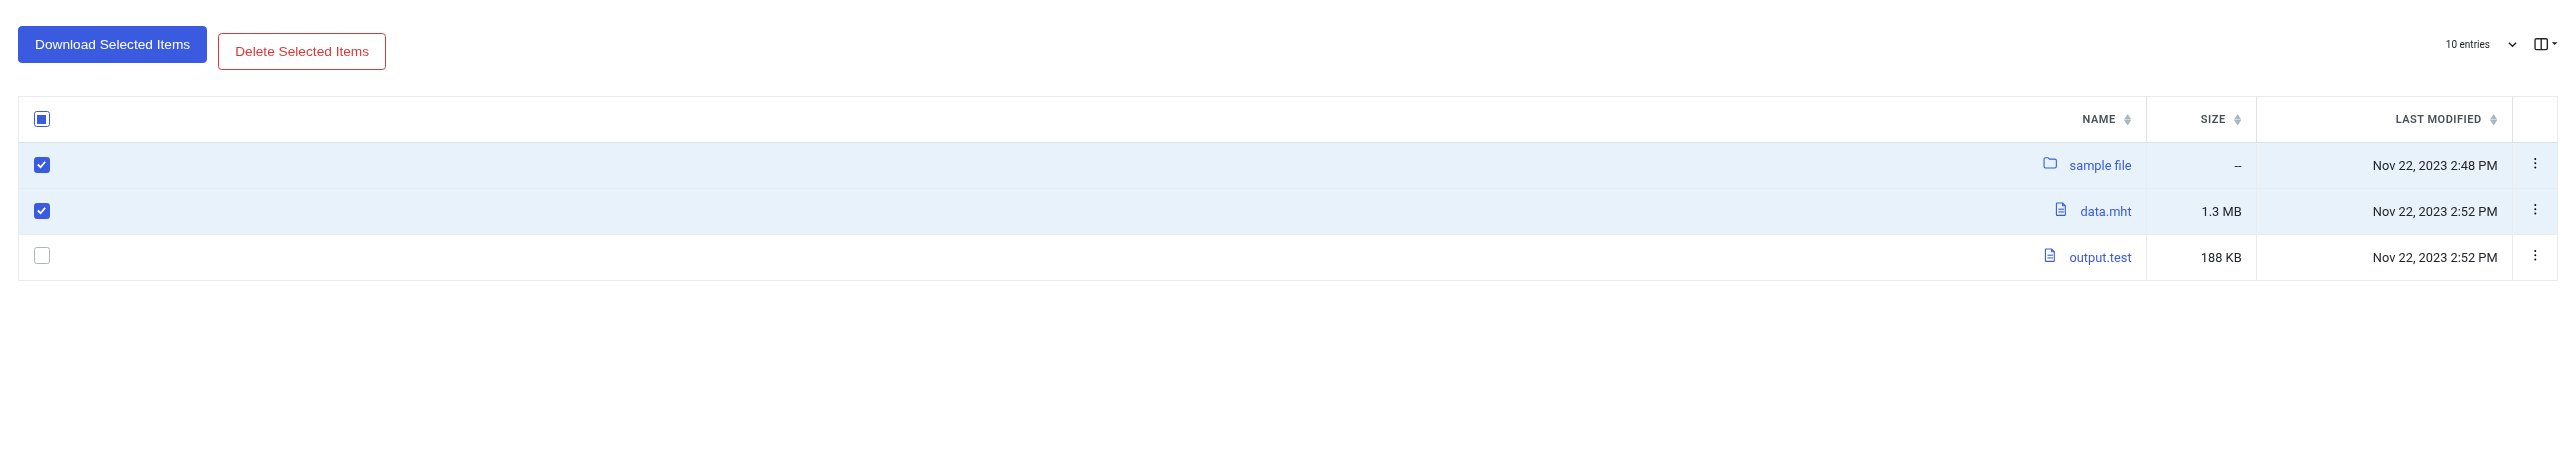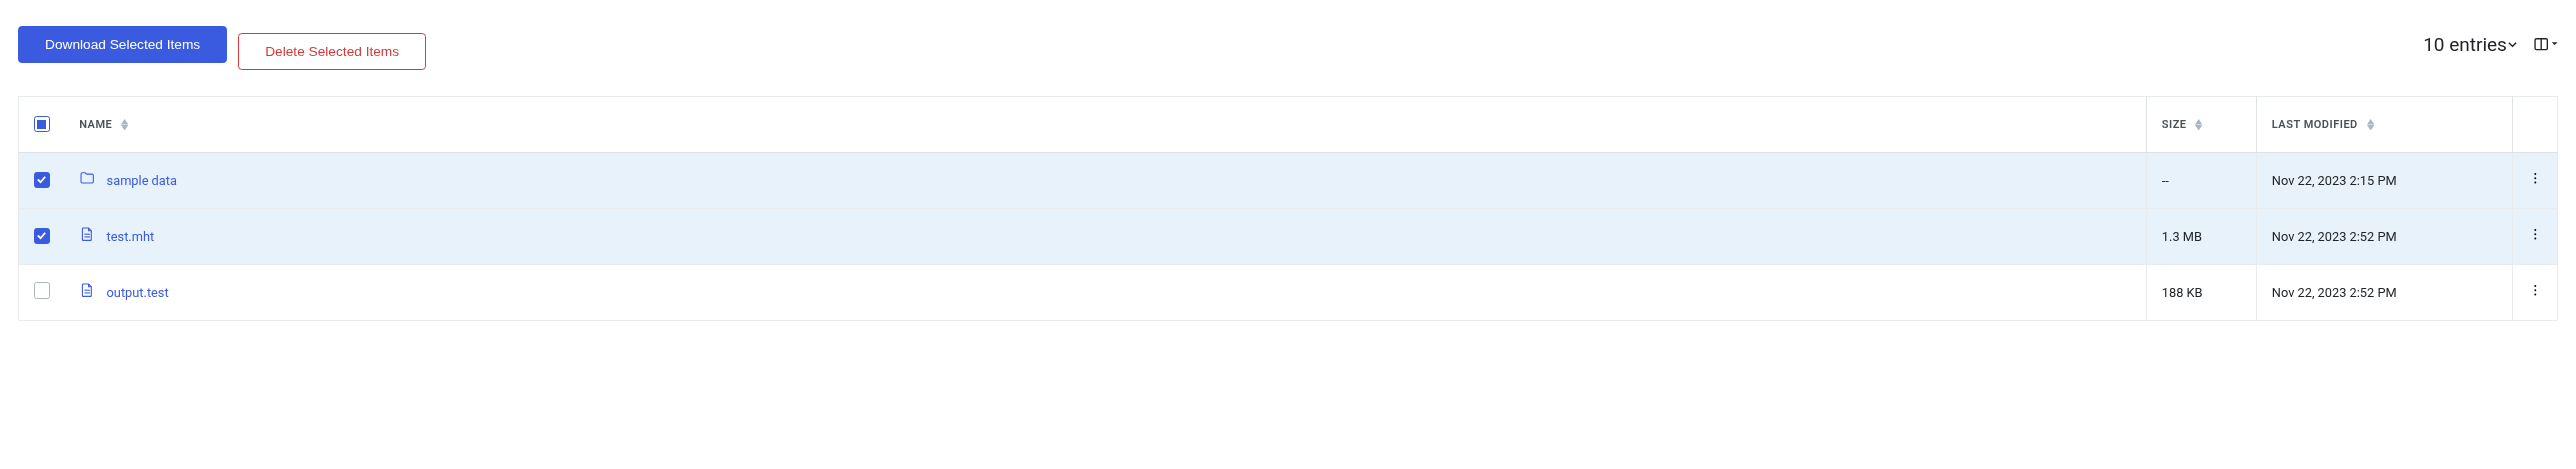--- a/index.html
+++ b/index.html
@@ -13,21 +13,21 @@
   .toolbar {
     display: flex;
     align-items: center;
     margin-bottom: 25.6px;
   }
   .btn {
     display: inline-flex;
     align-items: center;
     justify-content: center;
     height: 37px;
-    padding: 0 26px;
+    padding: 0 16px;
     border-radius: 3.7px;
     font-size: 13.7px;
     cursor: pointer;
     border: 0.9px solid transparent;
   }
   .btn-primary {
     background: #3a5be0;
     color: #fff;
     border-color: #3a5be0;
     margin-right: 11px;
@@ -35,23 +35,23 @@
   .btn-danger-outline {
     background: #fff;
     color: #d93838;
     border-color: #d93838;
     margin-top: 15px;
   }
   .spacer { flex: 1; }
   .entries {
     display: inline-flex;
     align-items: center;
-    gap: 0;
+    gap: 17px;
     margin-right: 14.6px;
-    font-size: 19px;
+    font-size: 10px;
     color: #212529;
     cursor: pointer;
   }
   .entries svg { width: 11px; height: 11px; }
   .search-wrap {
     display: inline-flex;
     align-items: center;
     border: 0.9px solid #ced4da;
     border-radius: 3.7px;
     height: 37px;
@@ -76,22 +76,22 @@
   }
   .col-toggle svg { width: 16.4px; height: 16.4px; }
   .table {
     width: 100%;
     border: 0.9px solid #e9ecef;
     border-collapse: collapse;
   }
   .table th, .table td {
     border-bottom: 0.9px solid #e9ecef;
     padding: 0 14.6px;
-    height: 56px;
-    text-align: left;
+    height: 46px;
+    text-align: right;
     vertical-align: middle;
   }
   .table th {
     background: #fff;
     color: #495057;
     font-size: 11px;
     font-weight: 600;
     letter-spacing: 0.5px;
     text-transform: uppercase;
     border-bottom: 0.9px solid #dee2e6;
@@ -212,44 +212,44 @@
       <tr class="selected">
         <td class="col-check"><span class="checkbox checked">
             <svg viewBox="0 0 12 12">
               <path d="M2 6l3 3 5-6" fill="none" stroke="currentColor" stroke-width="2"></path>
             </svg>
           </span></td>
         <td class="col-name"><span class="name-cell">
             <span><svg viewBox="0 0 24 24">
                 <path d="M3 6a2 2 0 0 1 2-2h4l2 2h8a2 2 0 0 1 2 2v9a2 2 0 0 1-2 2H5a2 2 0 0 1-2-2z" fill="none" stroke="currentColor" stroke-width="1.6"></path>
               </svg></span>
-            <span>sample data</span>
+            <span>sample file</span>
           </span></td>
         <td class="col-size">--</td>
-        <td class="col-mod">Nov 22, 2023 2:15 PM</td>
+        <td class="col-mod">Nov 22, 2023 2:48 PM</td>
         <td class="col-act"><span class="row-menu"><svg viewBox="0 0 24 24">
               <circle cx="12" cy="5" r="1.6"></circle>
               <circle cx="12" cy="12" r="1.6"></circle>
               <circle cx="12" cy="19" r="1.6"></circle>
             </svg></span></td>
       </tr>
       <tr class="selected">
         <td class="col-check"><span class="checkbox checked">
             <svg viewBox="0 0 12 12">
               <path d="M2 6l3 3 5-6" fill="none" stroke="currentColor" stroke-width="2"></path>
             </svg>
           </span></td>
         <td class="col-name"><span class="name-cell">
             <span><svg viewBox="0 0 24 24">
                 <path d="M6 3h8l4 4v13a1 1 0 0 1-1 1H6a1 1 0 0 1-1-1V4a1 1 0 0 1 1-1z" fill="none" stroke="currentColor" stroke-width="1.6"></path>
                 <path d="M14 3v4h4" fill="none" stroke="currentColor" stroke-width="1.6"></path>
                 <line x1="8" y1="12" x2="16" y2="12" stroke="currentColor" stroke-width="1.6"></line>
                 <line x1="8" y1="16" x2="16" y2="16" stroke="currentColor" stroke-width="1.6"></line>
               </svg></span>
-            <span>test.mht</span>
+            <span>data.mht</span>
           </span></td>
         <td class="col-size">1.3 MB</td>
         <td class="col-mod">Nov 22, 2023 2:52 PM</td>
         <td class="col-act"><span class="row-menu"><svg viewBox="0 0 24 24">
               <circle cx="12" cy="5" r="1.6"></circle>
               <circle cx="12" cy="12" r="1.6"></circle>
               <circle cx="12" cy="19" r="1.6"></circle>
             </svg></span></td>
       </tr>
       <tr>

